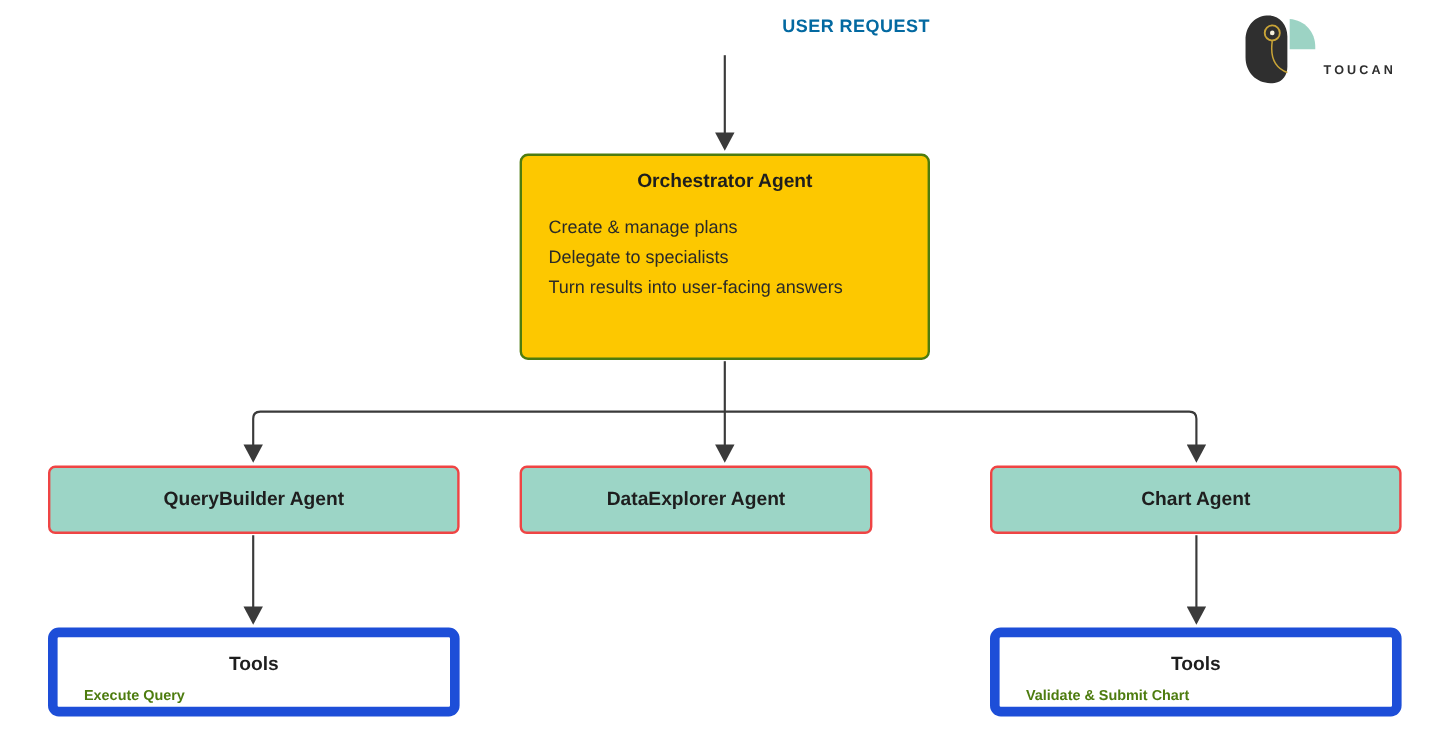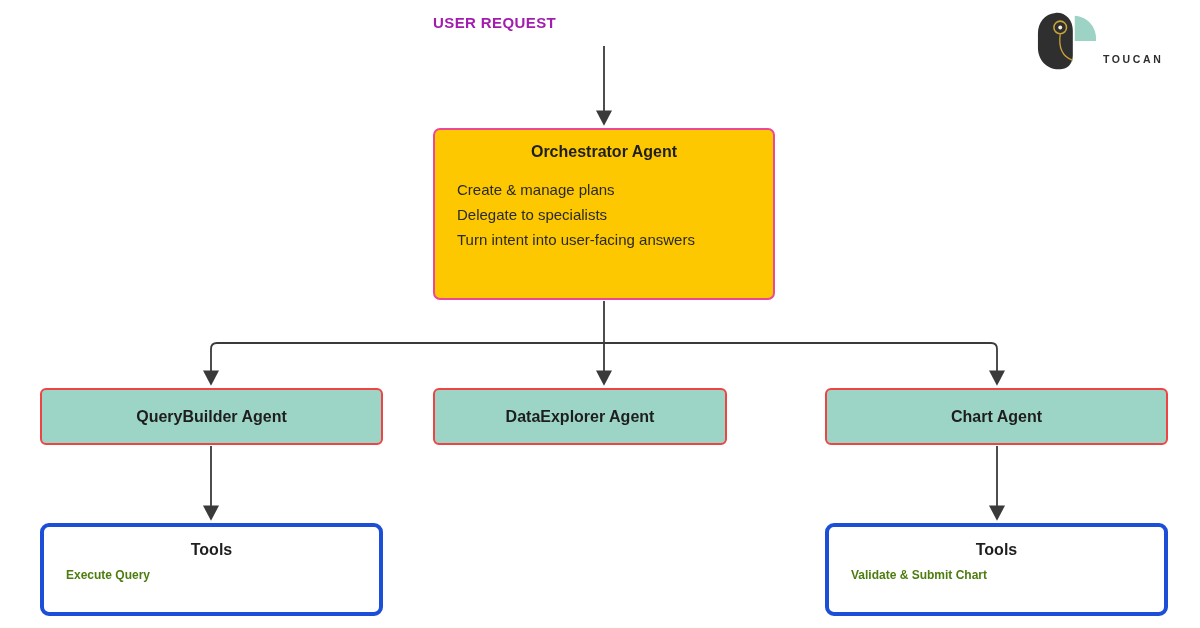--- a/index.html
+++ b/index.html
@@ -11,29 +11,29 @@
     position: relative;
     overflow: hidden;
   }
   .canvas { position: absolute; inset: 0; width: 1200px; height: 628px; }
   svg.connectors { position: absolute; left: 0; top: 0; z-index: 1; }
 
   .node { position: absolute; box-sizing: border-box; z-index: 2; }
 
   .user-request {
     left: 433px; top: 14px; width: 342px;
-    text-align: left;
+    text-align: right;
     font-weight: 700; font-size: 15px; letter-spacing: 0.4px;
-    color: #a21caf;
+    color: #0369a1;
   }
 
   .orchestrator {
     left: 433px; top: 128px; width: 342px; height: 172px;
     background: #FDC800;
-    border: 2px solid #ec4899;
+    border: 2px solid #4d7c0f;
     border-radius: 7px;
   }
   .orchestrator .title {
     text-align: center;
     font-weight: 700; font-size: 16px;
     margin-top: 13px; color: #1e1e1e;
   }
   .orchestrator .items { margin: 16px 0 0 22px; }
   .orchestrator .items div {
     font-size: 15px; line-height: 25px; color: #2a2a28;
@@ -46,23 +46,23 @@
     border-radius: 6px;
     display: flex; align-items: center; justify-content: center;
     top: 388px;
   }
   .agent .title { font-weight: 700; font-size: 16px; color: #1e1e1e; }
   .agent-0 { left: 40px;  width: 343px; }
   .agent-1 { left: 433px; width: 294px; }
   .agent-2 { left: 825px; width: 343px; }
 
   .toolbox {
-    top: 523px; height: 93px; width: 343px;
+    top: 523px; height: 74px; width: 343px;
     background: #ffffff;
-    border: 4px solid #1d4ed8;
+    border: 8px solid #1d4ed8;
     border-radius: 9px;
   }
   .toolbox-0 { left: 40px; }
   .toolbox-1 { left: 825px; }
   .toolbox .title {
     text-align: center; font-weight: 700; font-size: 16px;
     margin-top: 14px; color: #1e1e1e;
   }
   .toolbox .items { margin: 9px 0 0 22px; }
   .toolbox .items div { font-size: 12px; color: #4d7c0f; font-weight: bold; }
@@ -104,21 +104,21 @@
     </g>
   </svg>
 
   <div class="node user-request">USER REQUEST</div>
 
   <div class="node orchestrator">
     <div class="title">Orchestrator Agent</div>
     <div class="items">
       <div>Create &amp; manage plans</div>
       <div>Delegate to specialists</div>
-      <div>Turn intent into user-facing answers</div>
+      <div>Turn results into user-facing answers</div>
     </div>
   </div>
 
   <div class="node agent agent-0">
     <div class="title">QueryBuilder Agent</div>
   </div>
   <div class="node agent agent-1">
     <div class="title">DataExplorer Agent</div>
   </div>
   <div class="node agent agent-2">

